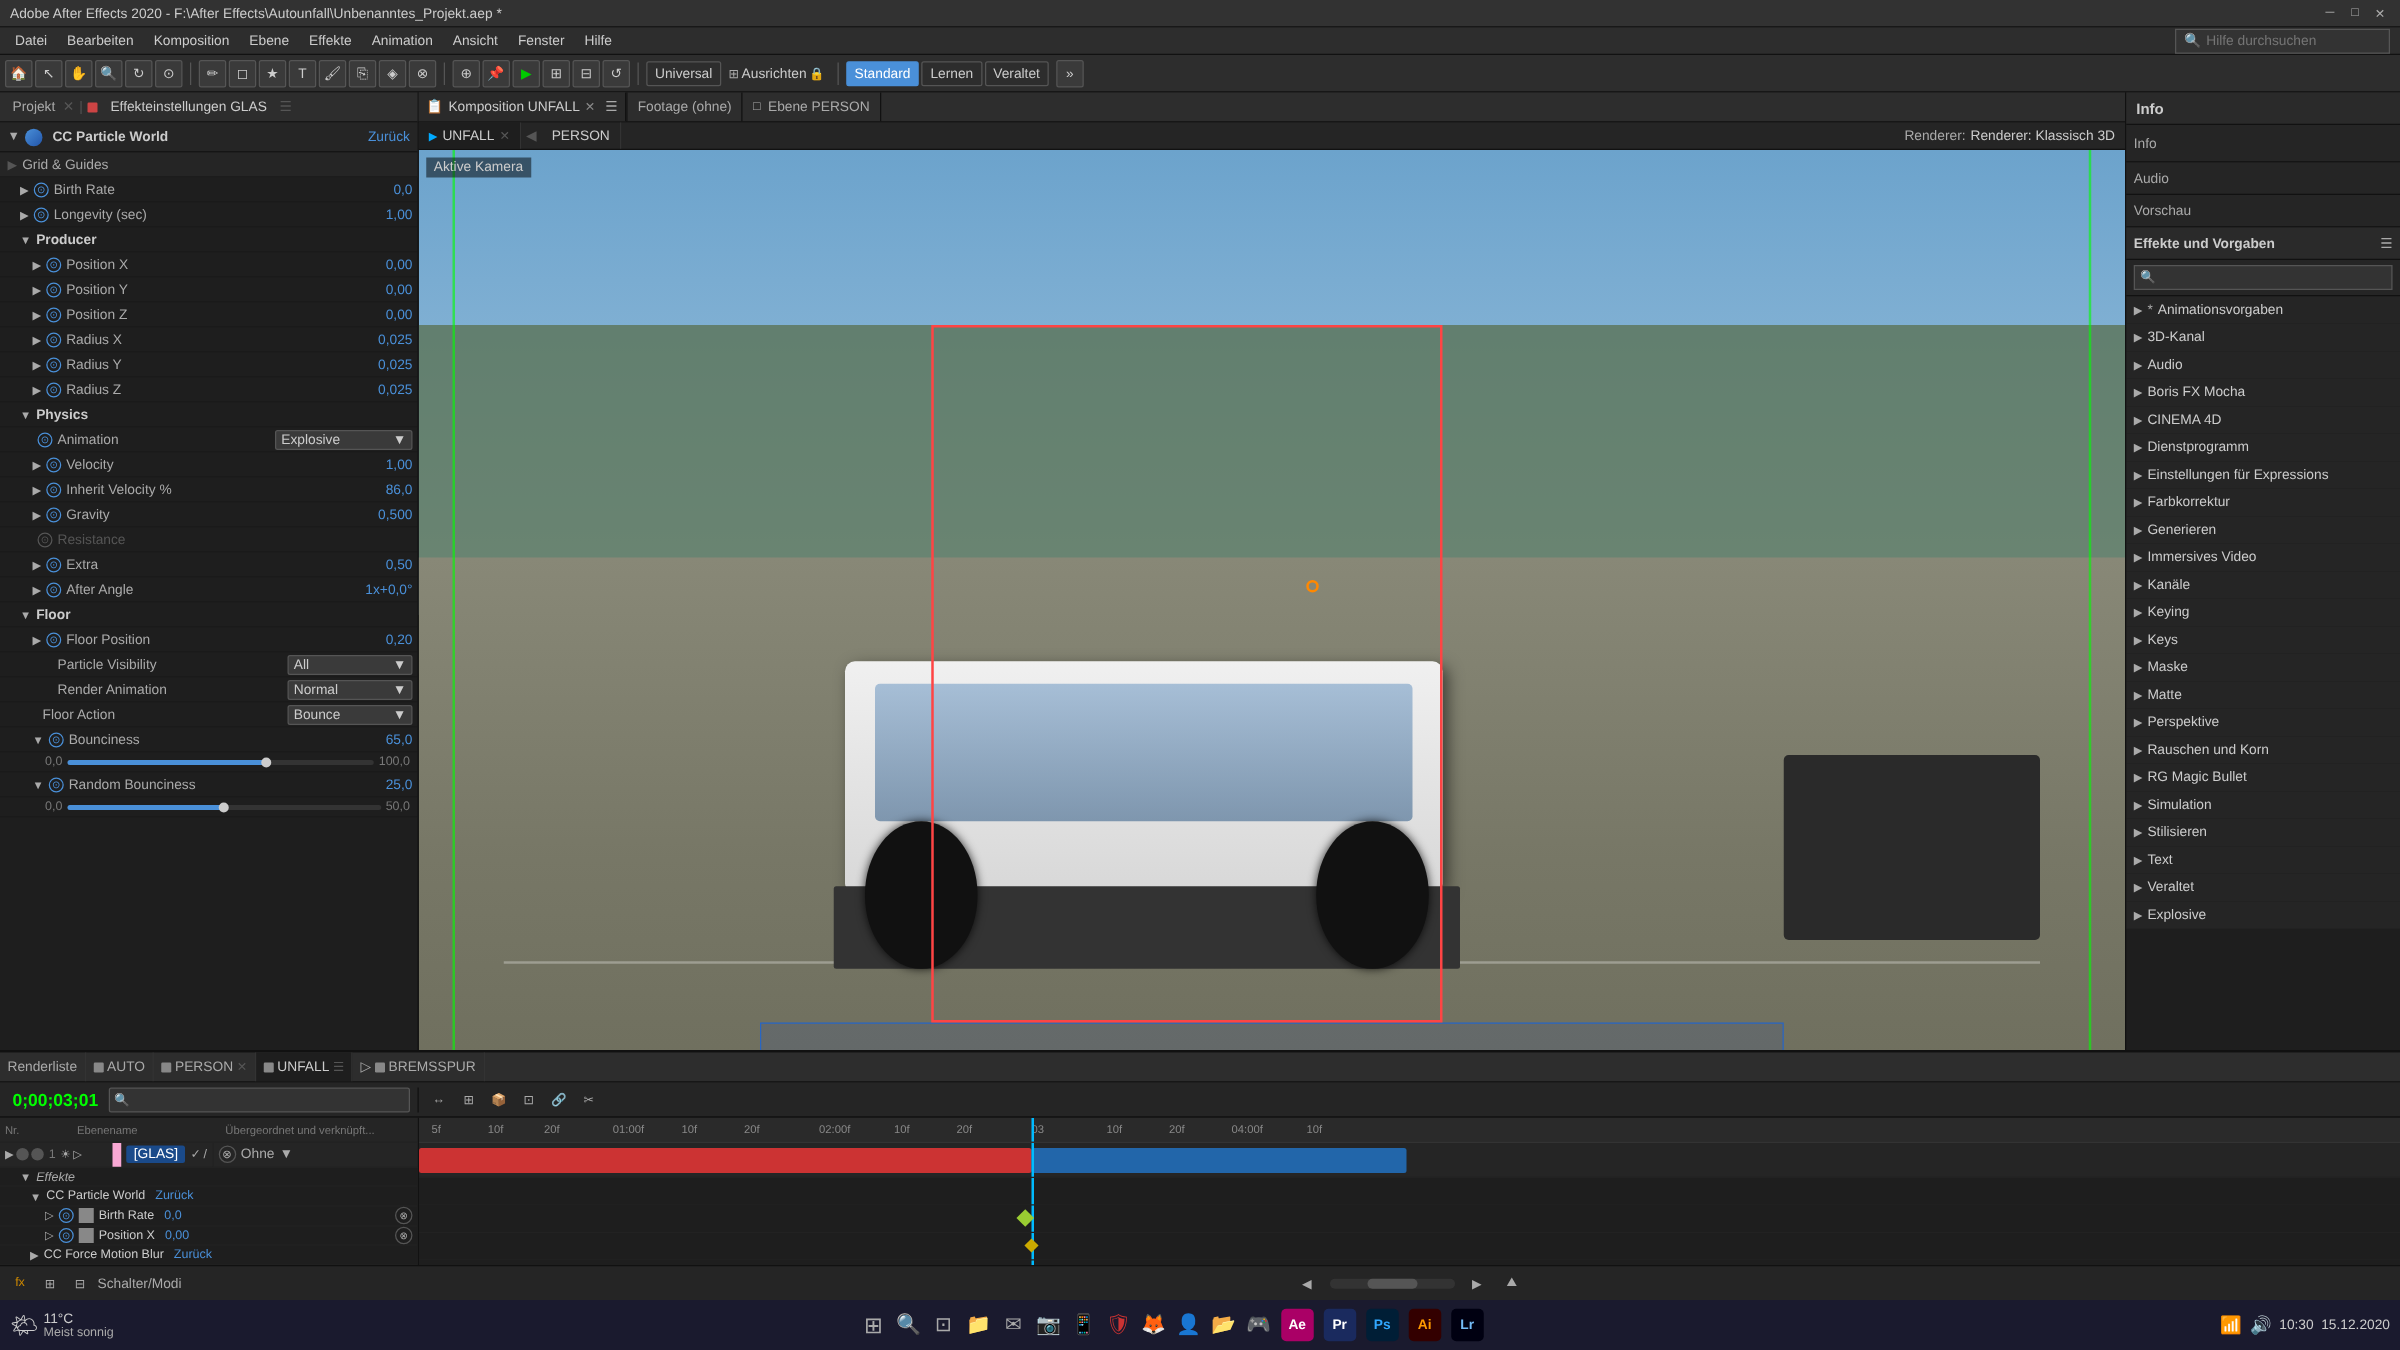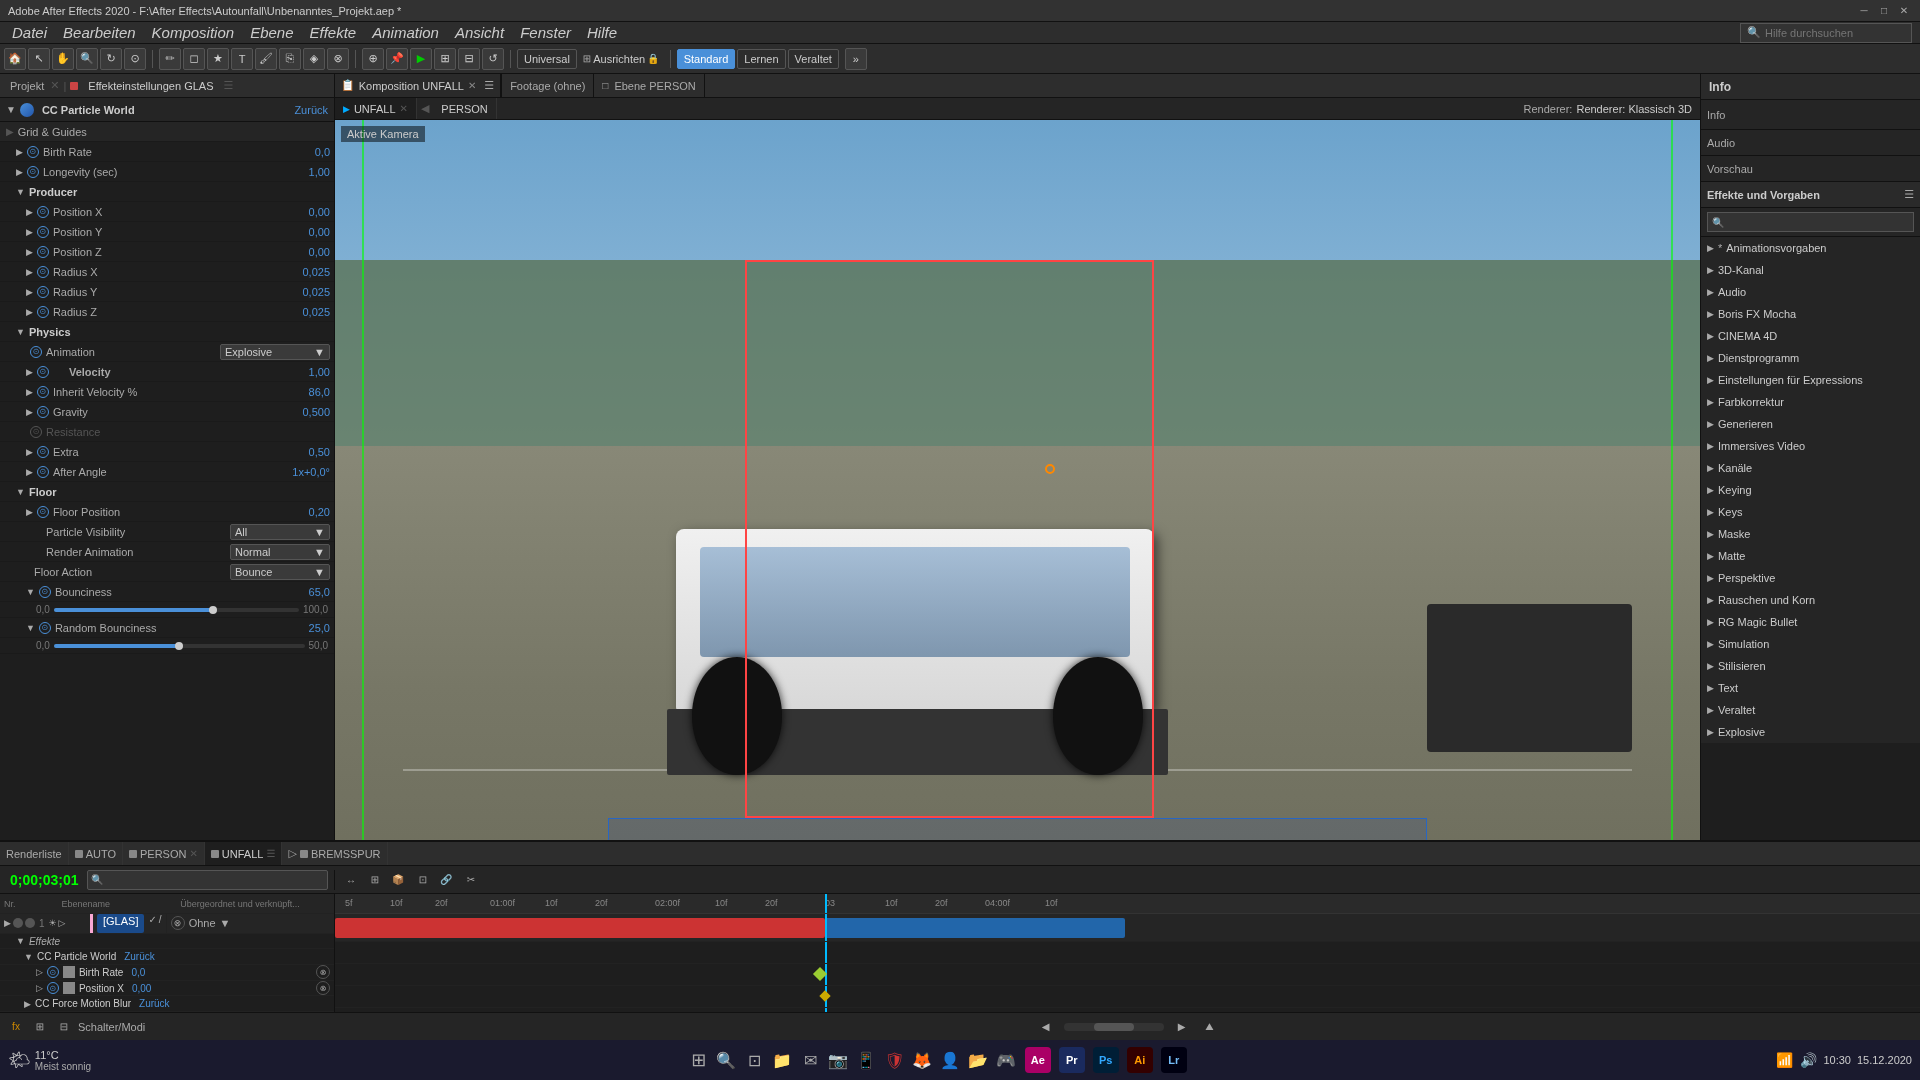--- a/index.html
+++ b/index.html
@@ -6,21 +6,21 @@
     body { background: #1a1a1a; color: #cccccc; font-family: Arial, sans-serif; font-size: 11px; width: 1920px; height: 1080px; overflow: hidden; }
     
     
     #titlebar { background: #323232; height: 22px; display: flex; align-items: center; justify-content: space-between; padding: 0 8px; border-bottom: 1px solid #111; }
     #titlebar .title { font-size: 11px; color: #ccc; }
     #titlebar .win-controls { display: flex; gap: 4px; }
     #titlebar .win-btn { width: 16px; height: 16px; display: flex; align-items: center; justify-content: center; color: #aaa; cursor: pointer; font-size: 10px; }
     
     
     #menubar { background: #2d2d2d; height: 22px; display: flex; align-items: center; padding: 0 4px; border-bottom: 1px solid #111; }
-    #menubar .menu-item { padding: 2px 8px; cursor: pointer; color: #ccc; font-size: 15px; font-style: italic; }
+    #menubar .menu-item { padding: 2px 8px; cursor: pointer; color: #ccc; font-size: 11px; }
     
     
     #toolbar { background: #2d2d2d; height: 30px; display: flex; align-items: center; padding: 0 4px; border-bottom: 1px solid #111; gap: 2px; }
     .toolbar-btn { width: 22px; height: 22px; background: #3a3a3a; border: 1px solid #555; border-radius: 2px; display: flex; align-items: center; justify-content: center; cursor: pointer; color: #ccc; font-size: 11px; }
     .toolbar-sep { width: 1px; height: 18px; background: #555; margin: 0 4px; }
     .toolbar-label { color: #ccc; font-size: 11px; padding: 0 6px; border: 1px solid #555; border-radius: 2px; height: 20px; display: flex; align-items: center; cursor: pointer; }
     .toolbar-label.active { background: #4a90d9; border-color: #4a90d9; color: white; }
     
     
     #main { display: flex; height: calc(1080px - 74px); }
@@ -259,21 +259,21 @@
         <span class="icon-circle">⊙</span>
         <span class="param-label" style="margin-left:4px;">Animation</span>
         <div class="dropdown-btn" style="width:110px;">
           <span>Explosive</span>
           <span>▼</span>
         </div>
       </div>
       <div class="param-row param-indent2">
         <span class="chevron">▶</span>
         <span class="icon-circle">⊙</span>
-        <span class="param-label" style="margin-left:20px;font-weight:bold;">Velocity</span>
+        <span class="param-label" style="margin-left:4px;">Velocity</span>
         <span class="param-value">1,00</span>
       </div>
       <div class="param-row param-indent2">
         <span class="chevron">▶</span>
         <span class="icon-circle">⊙</span>
         <span class="param-label" style="margin-left:4px;">Inherit Velocity %</span>
         <span class="param-value">86,0</span>
       </div>
       <div class="param-row param-indent2">
         <span class="chevron">▶</span>
@@ -691,21 +691,21 @@
 
       <div style="height:28px;display:flex;align-items:center;border-bottom:1px solid #222;background:#252525;">
         <div style="width:90px;display:flex;align-items:center;padding:0 4px;gap:2px;flex-shrink:0;">
           <span style="color:#aaa;font-size:9px;">▶</span>
           <span style="width:10px;height:10px;background:#555;border-radius:50%;display:inline-block;"></span>
           <span style="width:10px;height:10px;background:#555;border-radius:50%;display:inline-block;"></span>
           <span style="color:#777;font-size:10px;margin:0 2px;">1</span>
           <span style="color:#aaa;font-size:9px;">☀</span>
           <span style="color:#aaa;font-size:9px;">▷</span>
         </div>
-        <div style="flex:1;height:100%;display:flex;padding:0 4px;border-left:3px solid #f9a8d4;">
+        <div style="flex:1;height:100%;display:flex;align-items:center;padding:0 4px;border-left:7px solid #f9a8d4;">
           <span style="background:#1a4a8a;color:white;padding:1px 6px;border-radius:2px;font-size:11px;cursor:pointer;">[GLAS]</span>
           <span style="color:#aaa;font-size:10px;margin-left:4px;">✓</span>
           <span style="color:#aaa;font-size:10px;margin-left:2px;">/</span>
         </div>
         <div style="width:170px;flex-shrink:0;height:100%;display:flex;align-items:center;padding:0 4px;border-left:1px solid #222;gap:4px;">
           <span style="width:14px;height:14px;border:1px solid #555;border-radius:50%;display:flex;align-items:center;justify-content:center;font-size:9px;color:#aaa;">⊗</span>
           <span style="color:#aaa;font-size:11px;">Ohne</span>
           <span style="color:#aaa;cursor:pointer;">▼</span>
         </div>
       </div>

